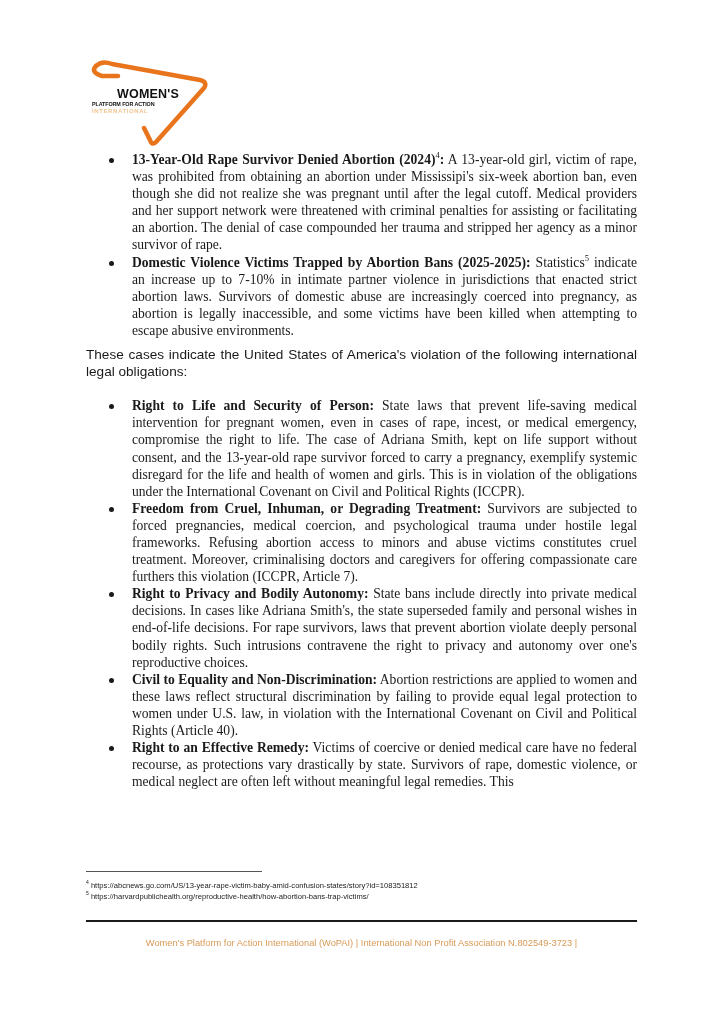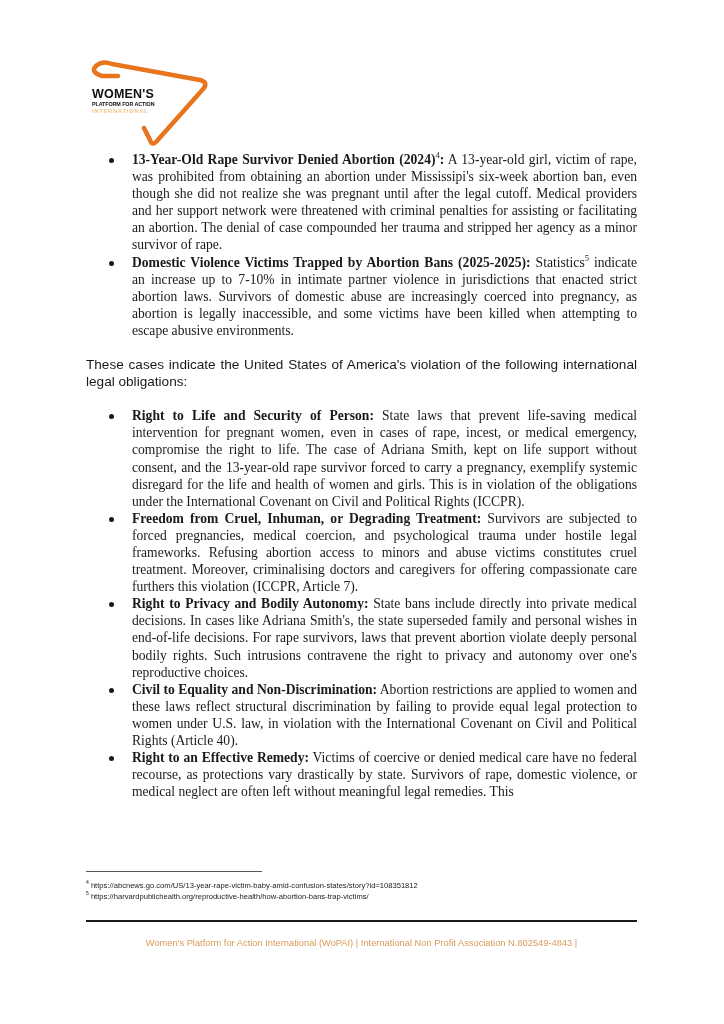--- a/index.html
+++ b/index.html
@@ -1,32 +1,32 @@
 <!DOCTYPE html>
 <html><head>
   <meta charset="utf-8">
   <style>
     html, body { margin: 0; padding: 0; background: #ffffff; }
     body { width: 724px; height: 1024px; position: relative; overflow: hidden; font-family: "Liberation Sans", sans-serif; color: #1a1a1a; }
 
     .logo { position: absolute; left: 88px; top: 58px; width: 125px; height: 90px; }
     .logo svg { position: absolute; left: 0; top: 0; }
     .logo-text { position: absolute; left: 4px; top: 30px; line-height: 1; }
-    .logo-w { font-family: "Liberation Sans", sans-serif; font-weight: 900; font-size: 12.5px; letter-spacing: 0.2px; color: #111; }
+    .logo-w { font-family: "Liberation Sans", sans-serif; font-weight: 900; font-size: 12.5px; letter-spacing: 0.2px; color: #111; margin-left: 25px; }
     .logo-p { font-family: "Liberation Sans", sans-serif; font-weight: 700; font-size: 5.4px; color: #111; margin-top: 1px; letter-spacing: -0.1px; }
     .logo-i { font-family: "Liberation Sans", sans-serif; font-weight: 700; font-size: 6px; color: #f2c48f; margin-top: 1px; letter-spacing: 0.6px; }
 
     .content { position: absolute; left: 86px; top: 151px; width: 551px; font-size: 13.6px; line-height: 17.1px; }
     ul.bullets { list-style: none; margin: 0; padding: 0; }
     ul.bullets li { position: relative; padding-left: 46px; text-align: justify; font-family: Liberation Serif, serif; }
     ul.bullets li .dot { position: absolute; left: 23px; top: 7px; width: 5px; height: 5px; border-radius: 50%; background: #1a1a1a; }
     ul.bullets li b { font-weight: 700; }
     sup { font-size: 8.5px; line-height: 0; vertical-align: super; }
 
-    .intro { margin: 17px 0 17px 0; text-align: justify; }
+    .intro { margin: 7px 0 17px 0; text-align: justify; }
 
     .fn-rule { position: absolute; left: 86px; top: 871px; width: 176px; height: 1px; background: #555; }
     .footnotes { position: absolute; left: 86px; top: 880px; font-size: 7.6px; line-height: 11px; color: #222; }
     .footnotes sup { font-size: 5px; }
 
     .foot-rule { position: absolute; left: 86px; top: 920px; width: 551px; height: 2px; background: #1a1a1a; }
     .footer { position: absolute; left: 86px; top: 936px; width: 551px; text-align: center; font-size: 9.3px; line-height: 14px; color: #d99a57; }
   </style>
 </head>
 <body>
@@ -82,14 +82,14 @@
 </div>
 
 <div class="fn-rule"></div>
 <div class="footnotes">
   <div><sup>4</sup><span> https://abcnews.go.com/US/13-year-rape-victim-baby-amid-confusion-states/story?id=108351812</span></div>
   <div><sup>5</sup><span> https://harvardpublichealth.org/reproductive-health/how-abortion-bans-trap-victims/</span></div>
 </div>
 
 <div class="foot-rule"></div>
 <div class="footer">
-  <div>Women's Platform for Action International (WoPAI) | International Non Profit Association N.802549-4843 |</div>
+  <div>Women's Platform for Action International (WoPAI) | International Non Profit Association N.802549-3723 |</div>
 </div>
 
 </body></html>

